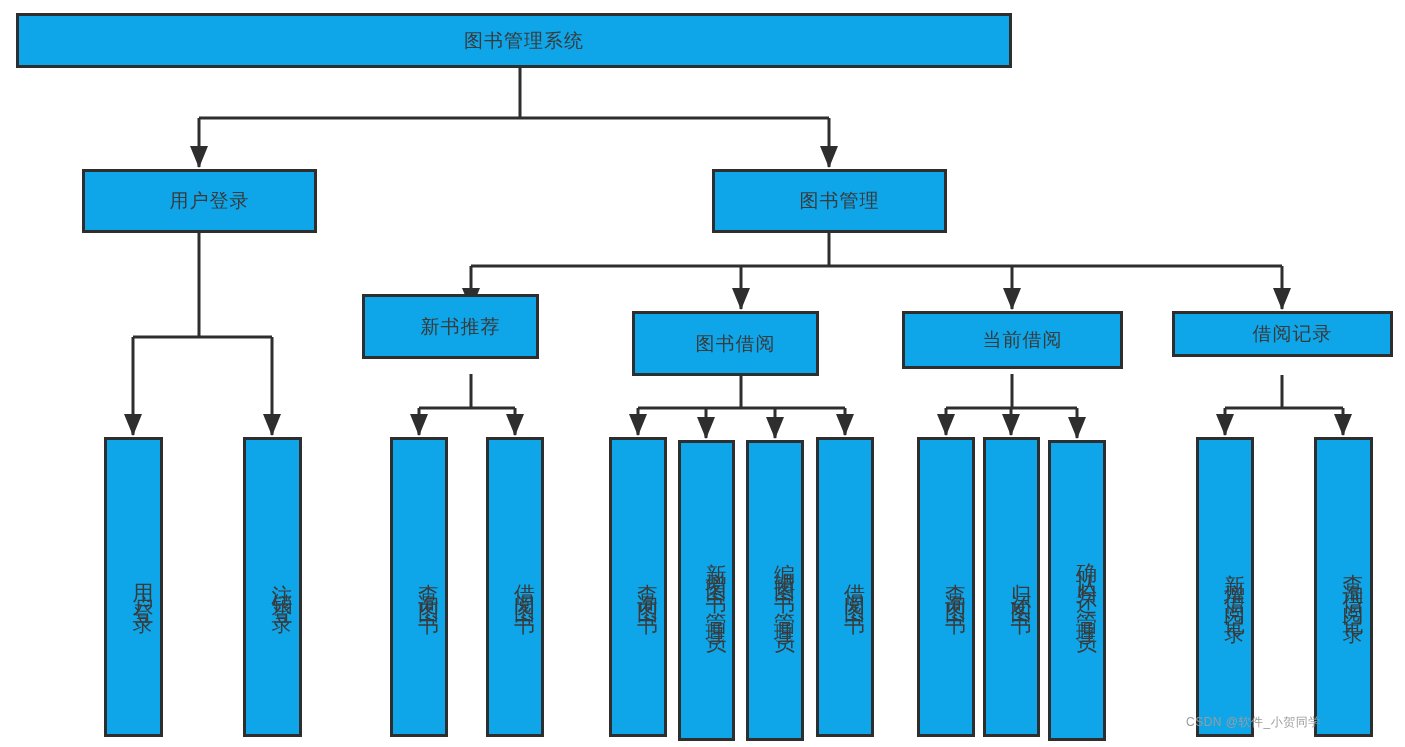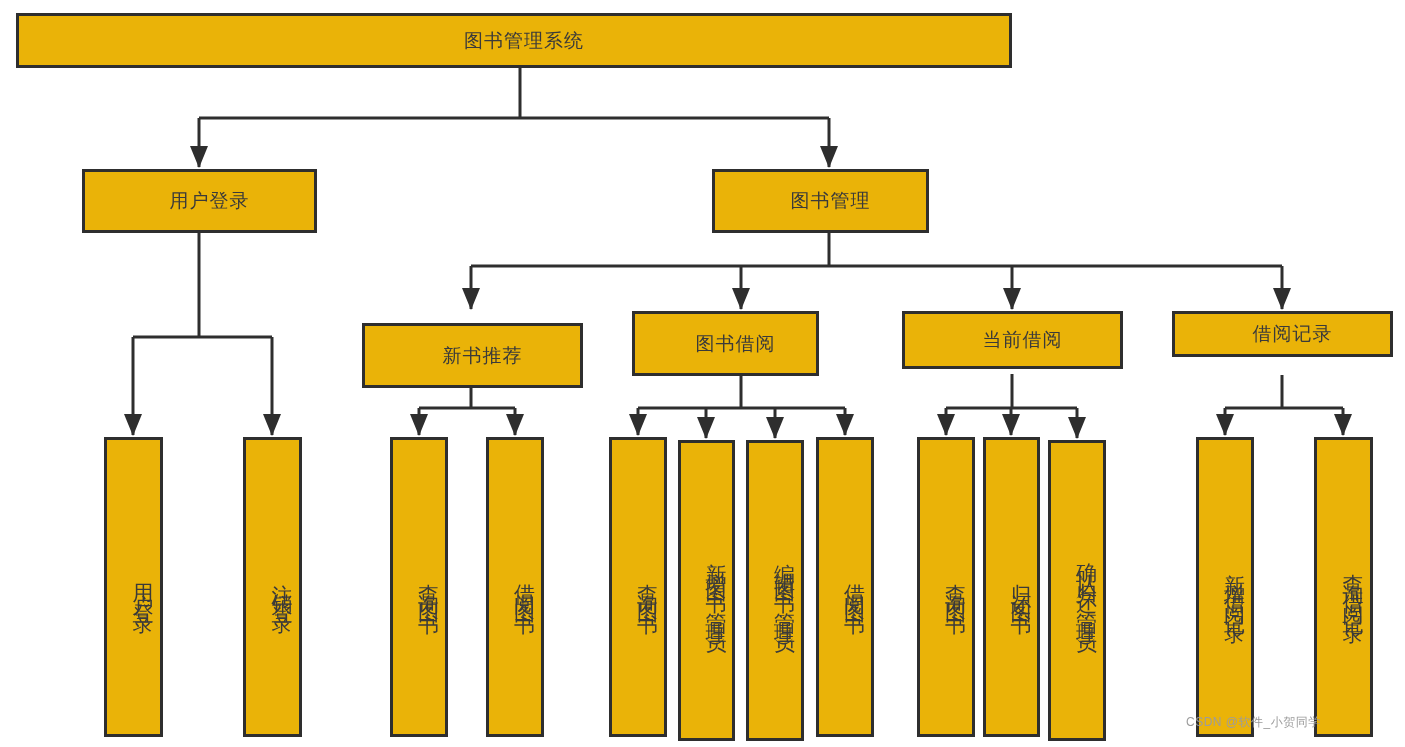--- a/index.html
+++ b/index.html
@@ -16,21 +16,21 @@
     width:1405px;height:747px;
     background:var(--background);
     overflow:hidden;
   }
   .wires{position:absolute;left:0;top:0;width:1405px;height:747px;}
   .wires path{stroke:var(--line);stroke-width:3;fill:none;}
   .wires line{stroke:var(--line);stroke-width:3;}
   .wires polygon{fill:var(--line);}
   .node{
     position:absolute;
-    background:#eab308;
+    background:#0ea5e9;
     border:3px solid var(--line);
     display:flex;align-items:center;justify-content:center;
     color:var(--text);
     font-size:19px;
     letter-spacing:1px;
     text-align:right;
     white-space:nowrap;
     padding-left:20px;
   }
   .node.leaf span{
@@ -98,25 +98,25 @@
     <line x1="1343" y1="408" x2="1343" y2="435" marker-end="url(#ah)"></line>
   </svg>
 
   <div class="node" style="left:16px;top:13px;width:996px;height:55px">
     <span>图书管理系统</span>
   </div>
 
   <div class="node" style="left:82px;top:169px;width:235px;height:64px">
     <span>用户登录</span>
   </div>
-  <div class="node" style="left:712px;top:169px;width:217px;height:64px">
+  <div class="node" style="left:712px;top:169px;width:235px;height:64px">
     <span>图书管理</span>
   </div>
 
-  <div class="node" style="left:362px;top:323px;width:221px;height:65px">
+  <div class="node" style="left:362px;top:294px;width:177px;height:65px">
     <span>新书推荐</span>
   </div>
   <div class="node" style="left:632px;top:311px;width:187px;height:65px">
     <span>图书借阅</span>
   </div>
   <div class="node" style="left:902px;top:311px;width:221px;height:58px">
     <span>当前借阅</span>
   </div>
   <div class="node" style="left:1172px;top:311px;width:221px;height:46px">
     <span>借阅记录</span>

